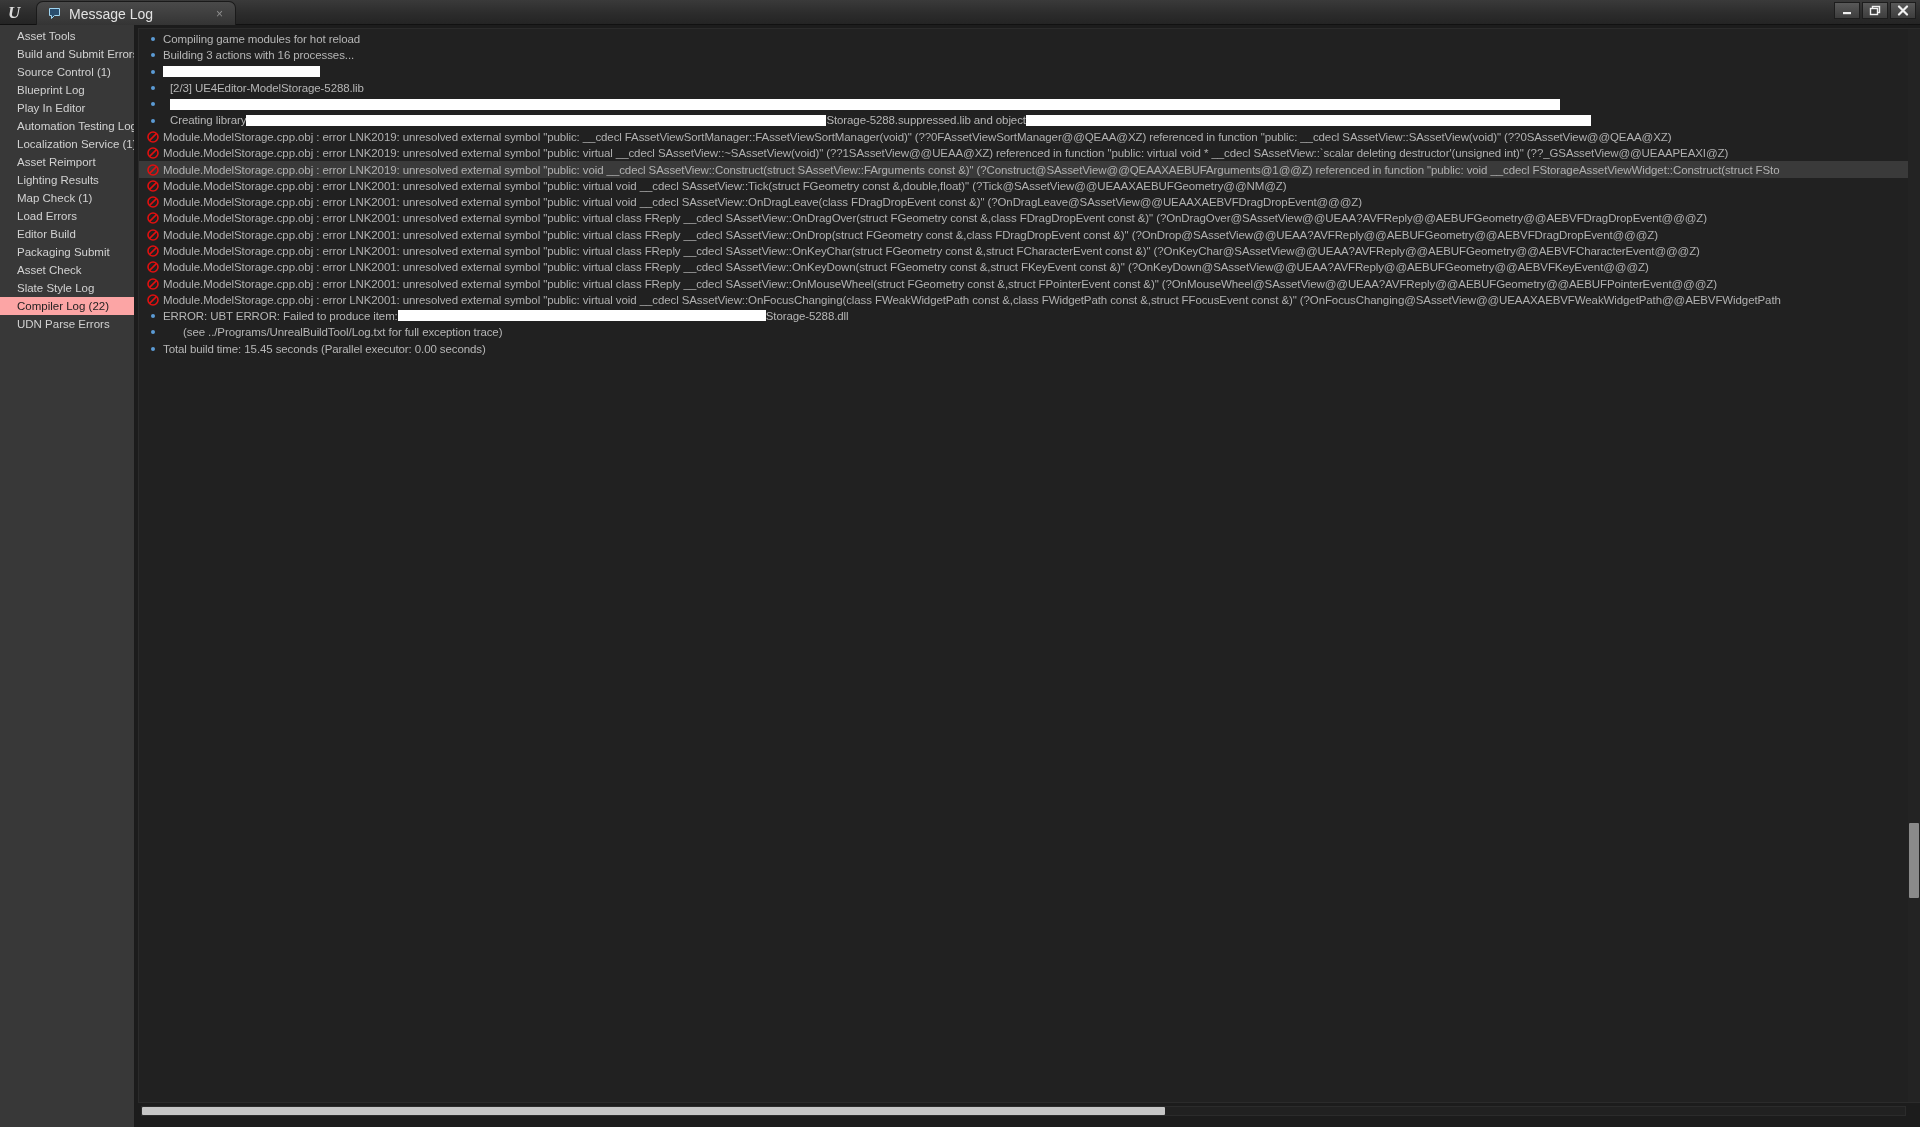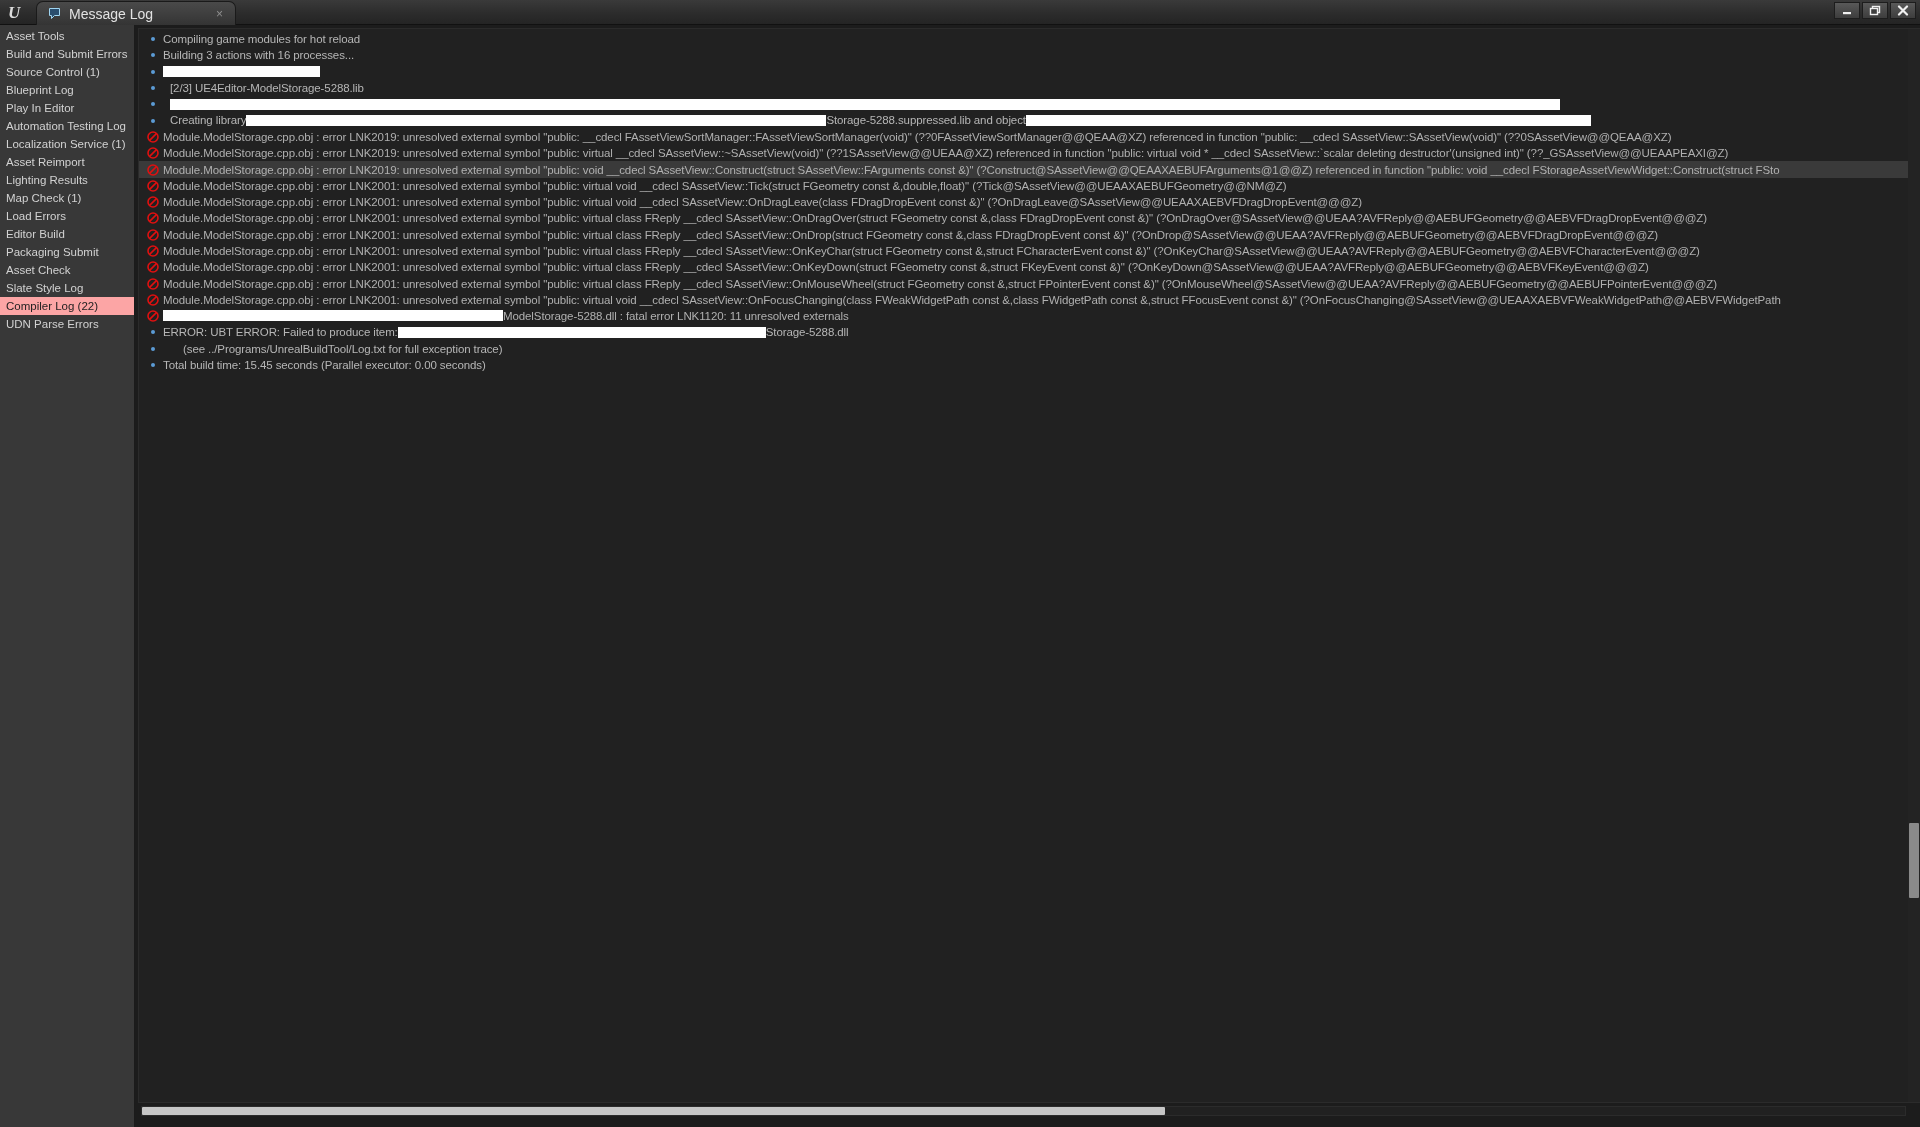--- a/index.html
+++ b/index.html
@@ -90,21 +90,21 @@
     width: 135px;
     flex: 0 0 135px;
     background: #383838;
     border-right: 1px solid #1b1b1b;
     padding-top: 2px;
     overflow: hidden;
   }
   .side-item {
     height: 18px;
     line-height: 18px;
-    padding-left: 6px;
+    padding-left: 17px;
     color: #d2d2d2;
     font-size: 11.5px;
     white-space: nowrap;
     cursor: default;
   }
   .side-item.selected {
     background: #fca5a5;
     color: #1e1e1e;
   }
 
@@ -403,29 +403,20 @@
           <div class="log-row">
             <span class="err-icon">
               <svg width="12" height="12" viewBox="0 0 12 12">
                 <circle cx="6" cy="6" r="5" fill="none" stroke="#e01010" stroke-width="1.6"></circle>
                 <path d="M2.6 9.4 L9.4 2.6" stroke="#e01010" stroke-width="1.6"></path>
               </svg>
             </span>
             <span class="log-text err">Module.ModelStorage.cpp.obj : error LNK2001: unresolved external symbol "public: virtual void __cdecl SAssetView::OnFocusChanging(class FWeakWidgetPath const &amp;,class FWidgetPath const &amp;,struct FFocusEvent const &amp;)" (?OnFocusChanging@SAssetView@@UEAAXAEBVFWeakWidgetPath@@AEBVFWidgetPath</span>
           </div>
           <div class="log-row">
-            <span class="err-icon">
-              <svg width="12" height="12" viewBox="0 0 12 12">
-                <circle cx="6" cy="6" r="5" fill="none" stroke="#e01010" stroke-width="1.6"></circle>
-                <path d="M2.6 9.4 L9.4 2.6" stroke="#e01010" stroke-width="1.6"></path>
-              </svg>
-            </span>
-            <span class="log-text err"><span class="redact" style="width: 340px;"></span>ModelStorage-5288.dll : fatal error LNK1120: 11 unresolved externals</span>
-          </div>
-          <div class="log-row">
             <span class="bullet">
               <span class="dot"></span>
             </span>
             <span class="log-text">ERROR: UBT ERROR: Failed to produce item:<span class="redact" style="width: 368px;"></span>Storage-5288.dll</span>
           </div>
           <div class="log-row">
             <span class="bullet">
               <span class="dot"></span>
             </span>
             <span class="log-text indent2">(see ../Programs/UnrealBuildTool/Log.txt for full exception trace)</span>

